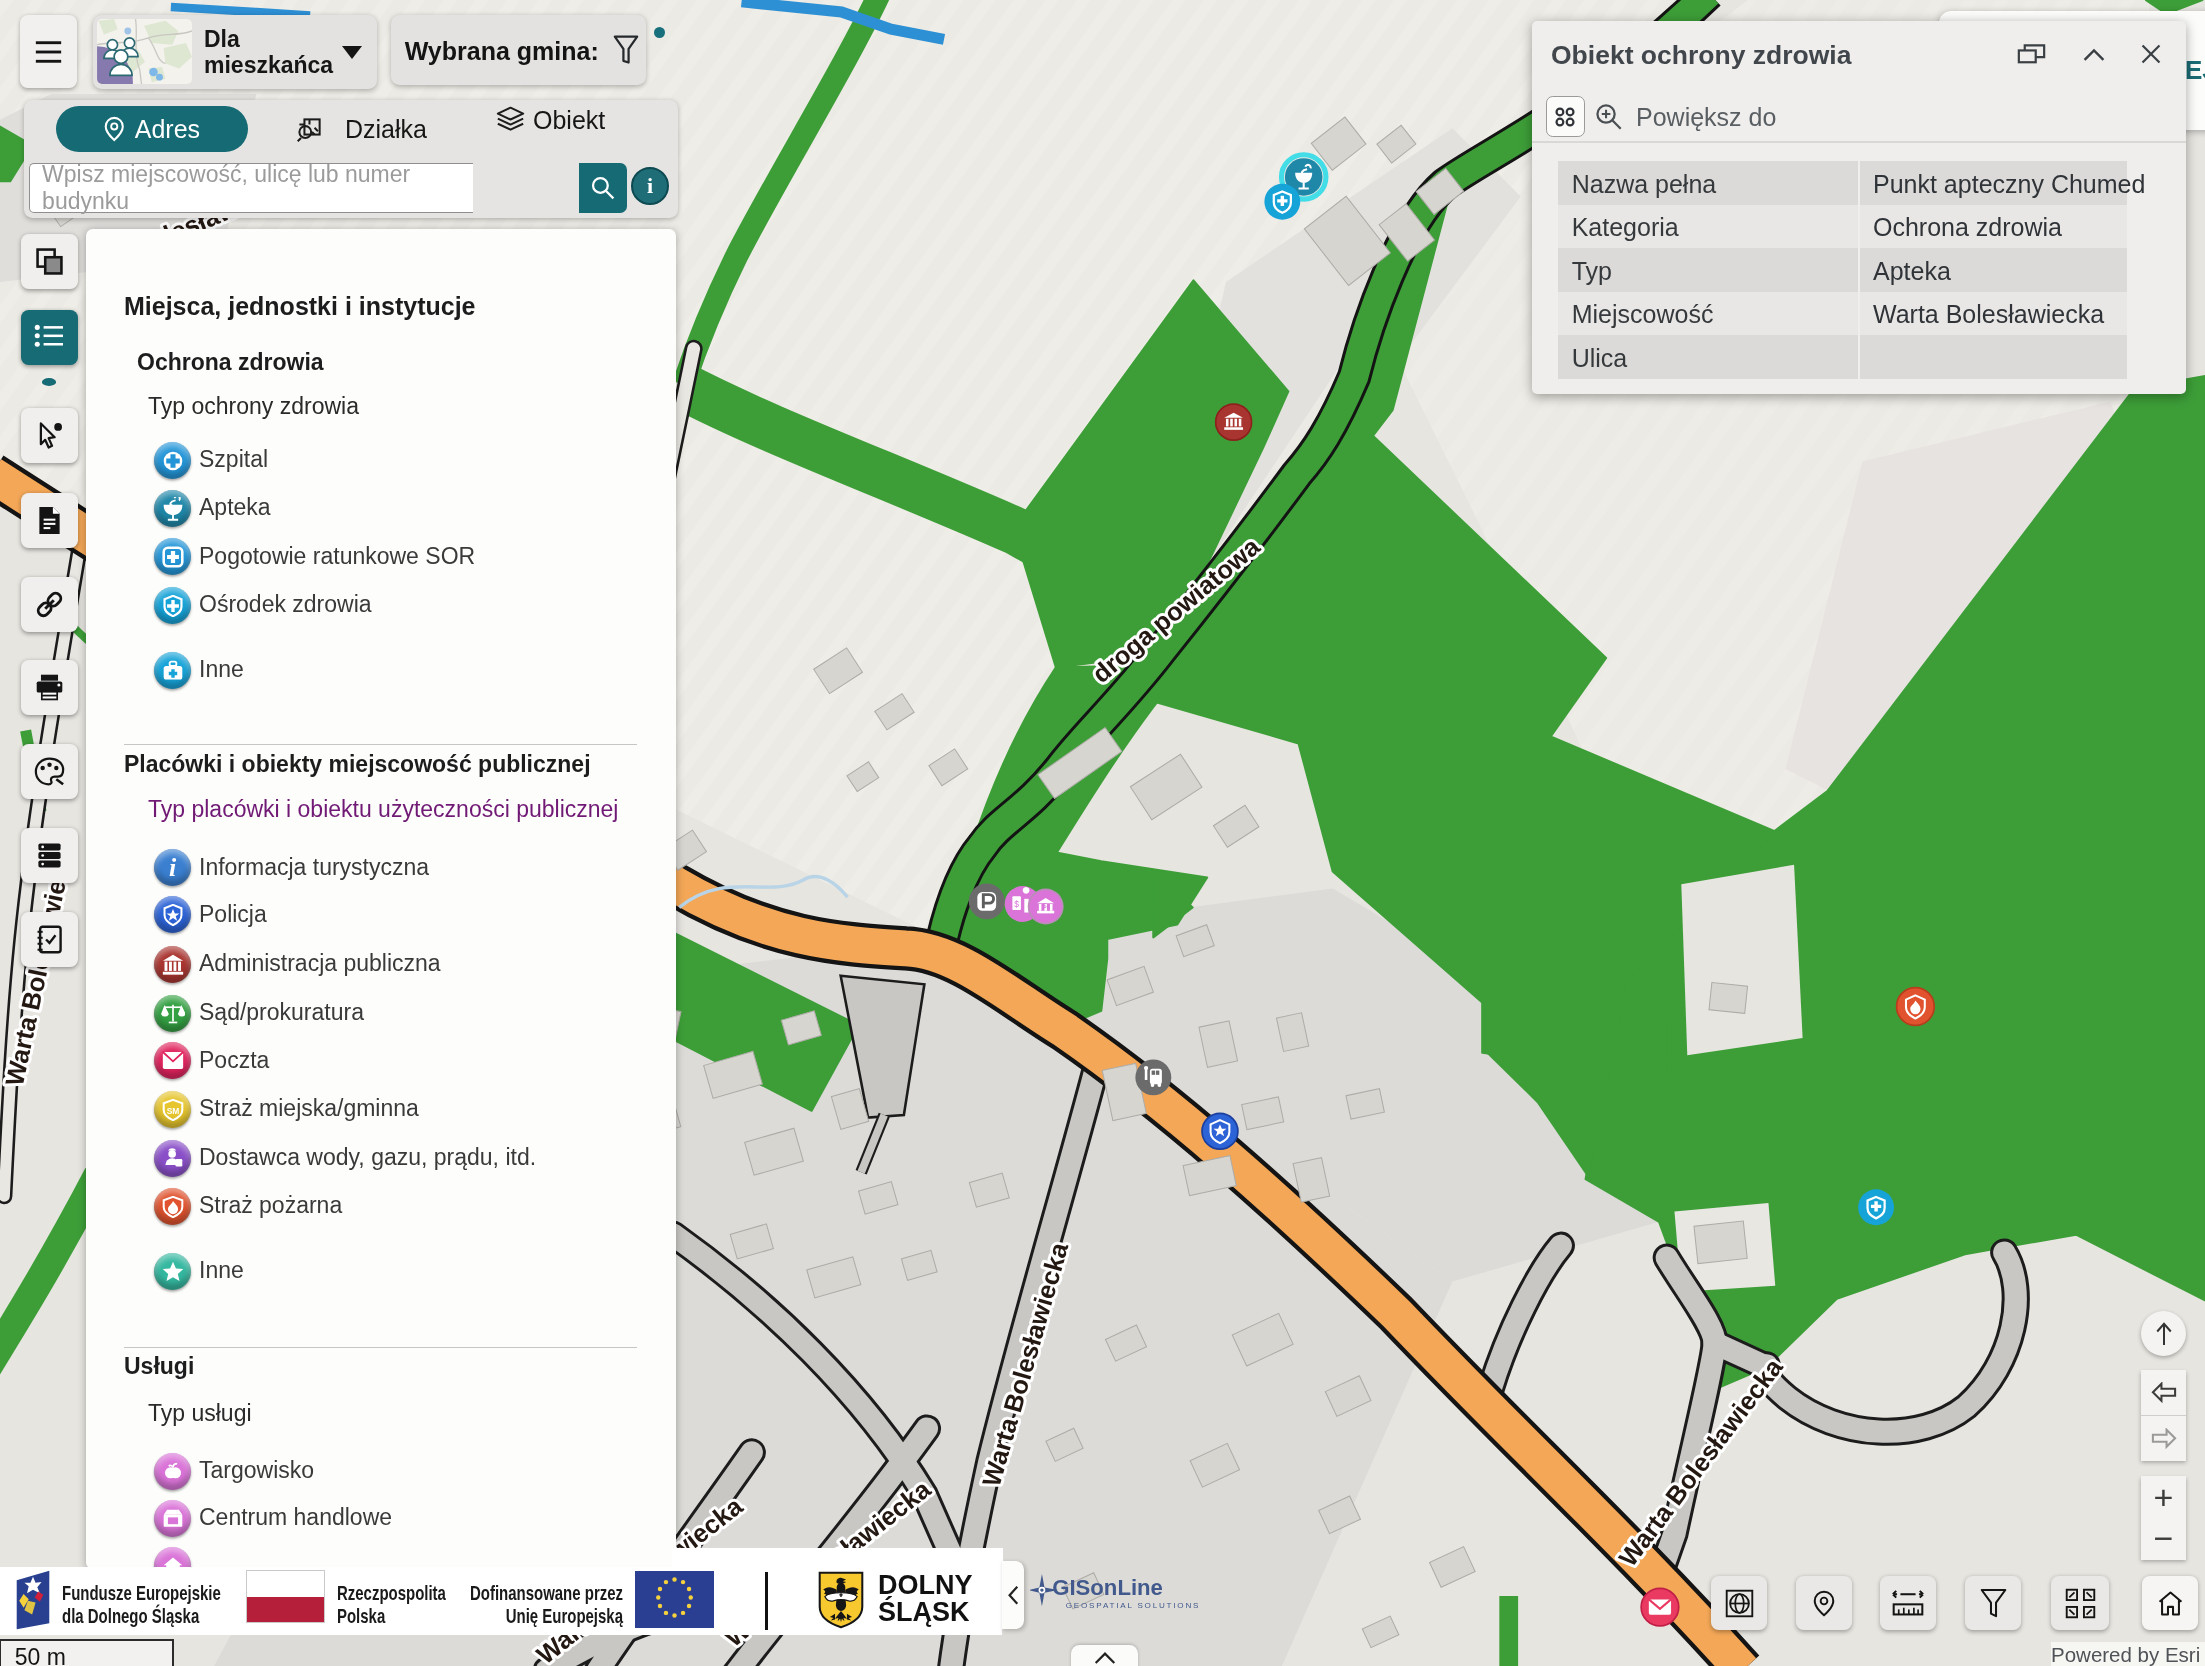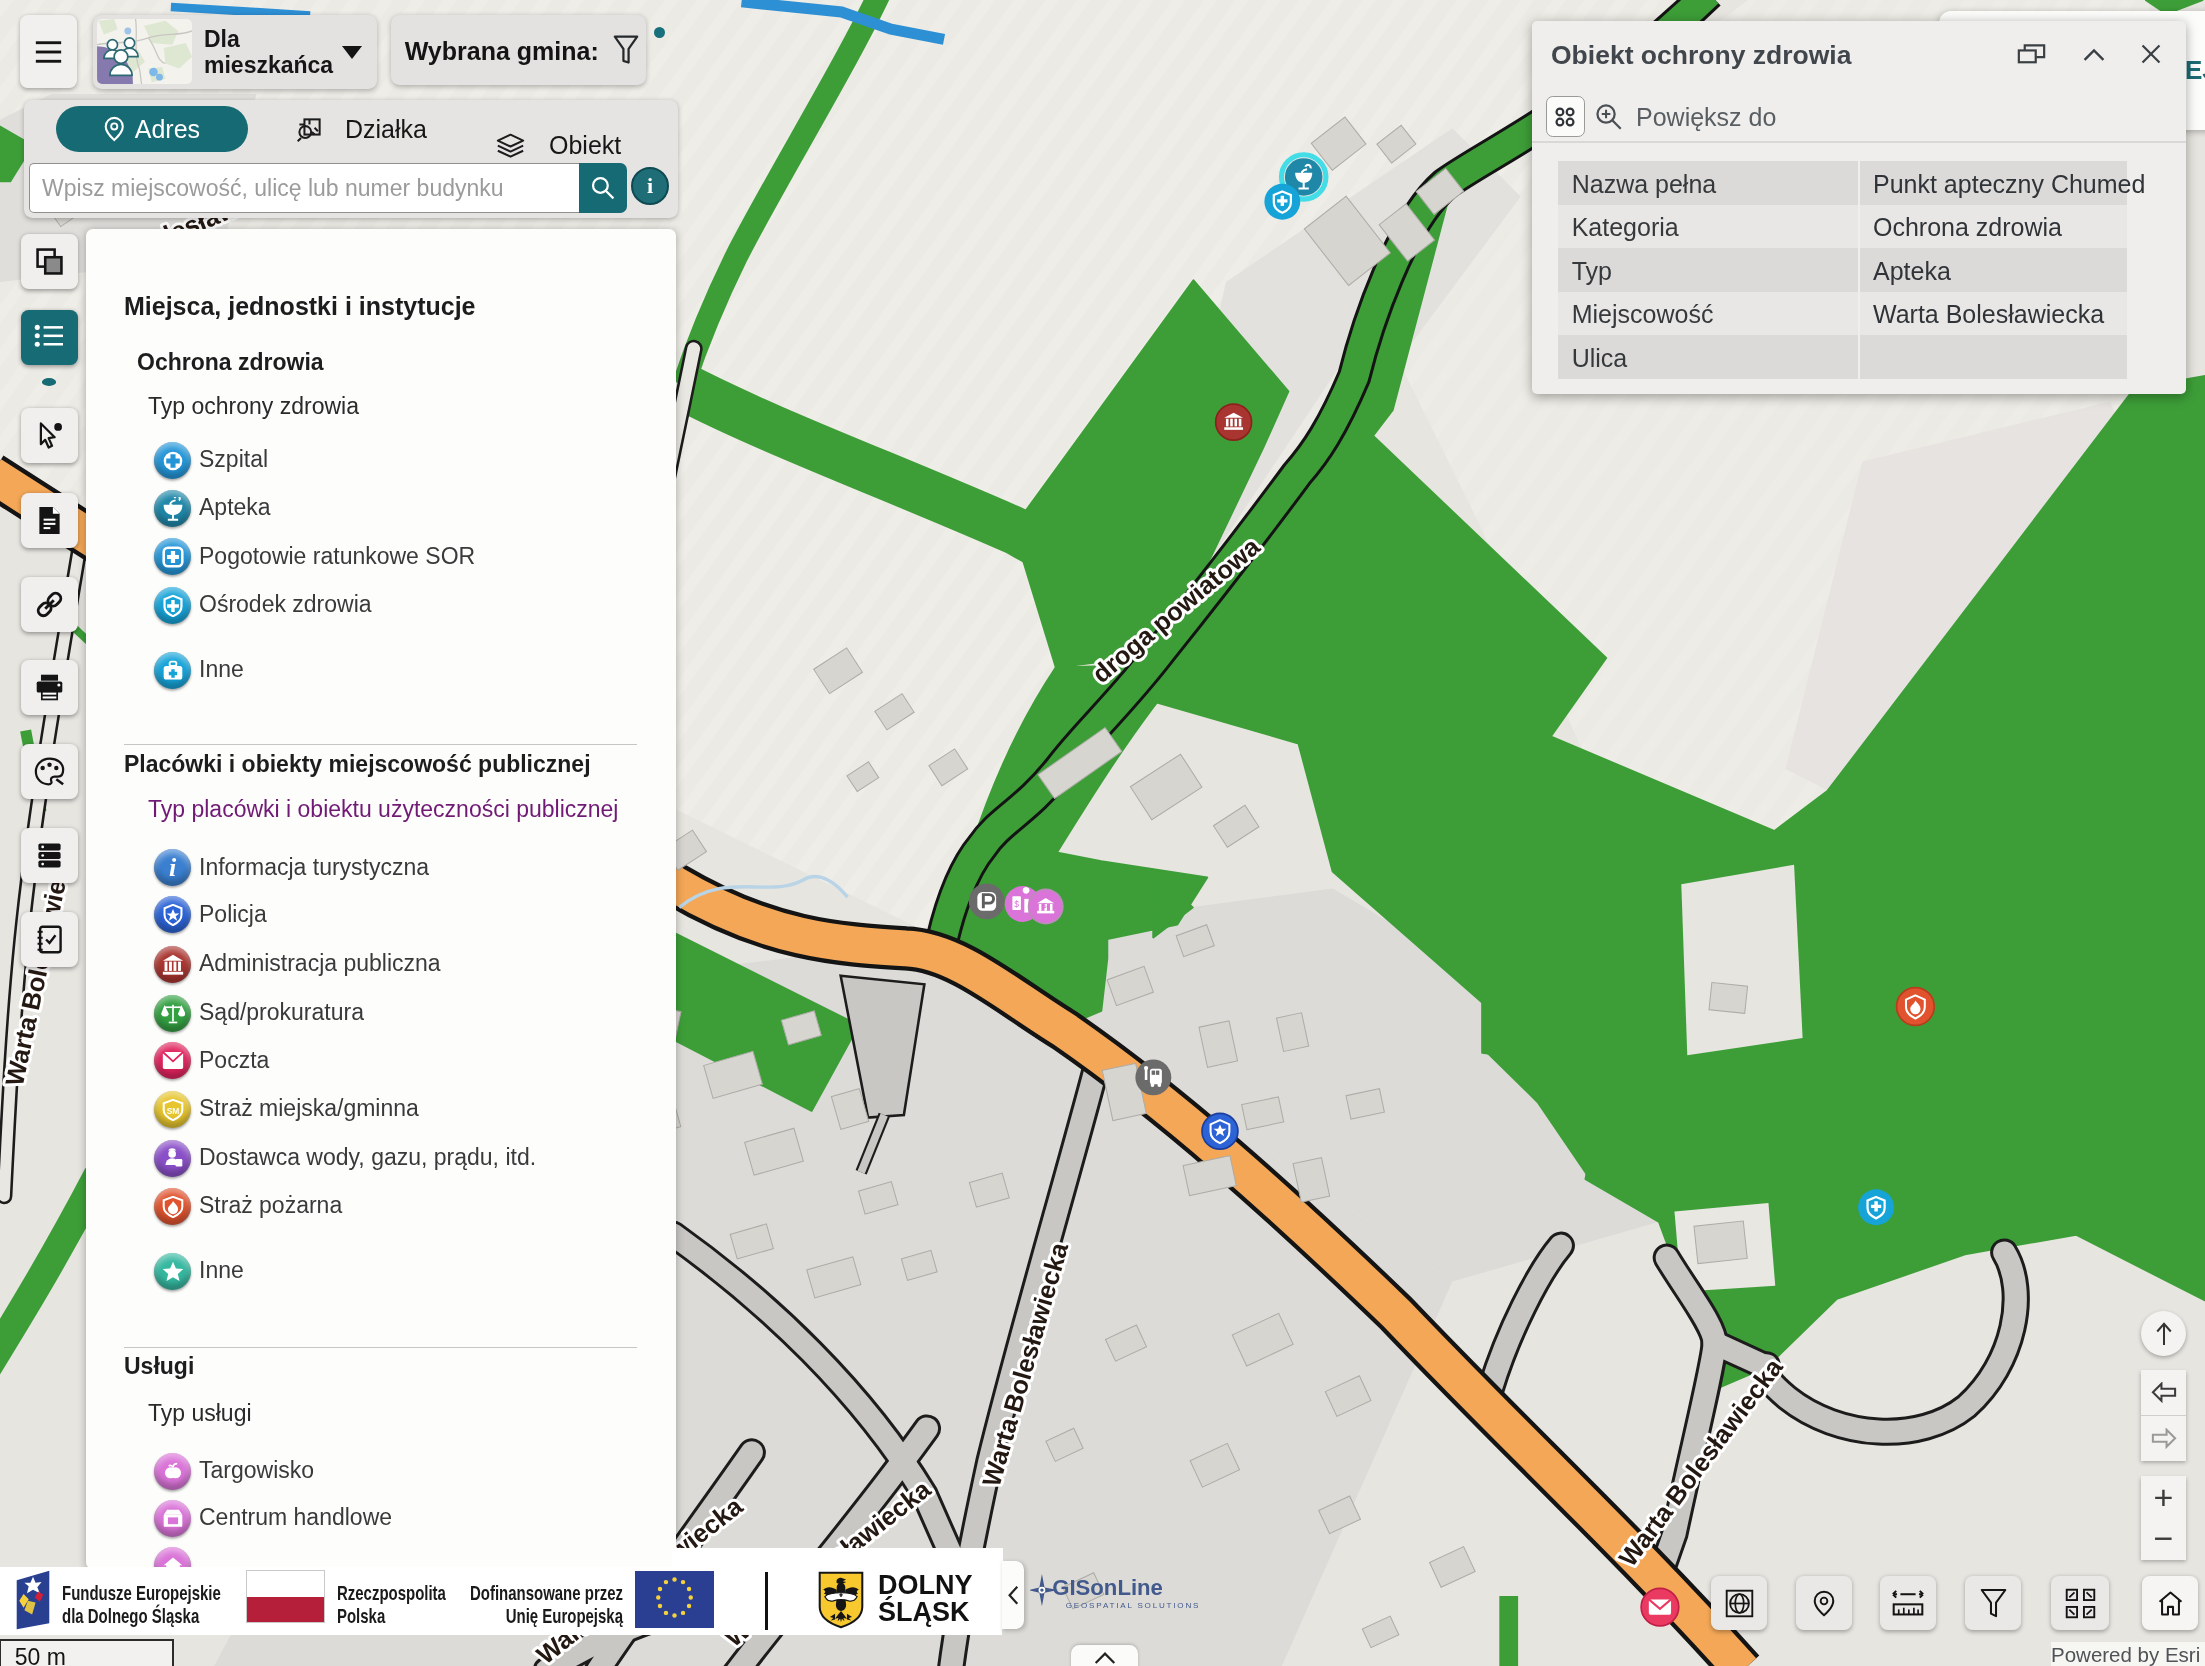--- a/index.html
+++ b/index.html
@@ -348,31 +348,31 @@
     <svg width="27" height="27" viewBox="0 0 32 32">
         <g fill="none" stroke="#1c1c1c" stroke-width="2.4">
           <rect x="10" y="4" width="18" height="18"></rect>
           <path d="M10,10 L4,10 M16,4 L16,10 M22,14 l4,4 M22,22 l-3,-3"></path>
           <circle cx="11" cy="19" r="7"></circle>
           <line x1="6" y1="26" x2="2" y2="30"></line>
         </g>
       </svg>
     <span style="font-size:25px;color:#161616">Działka</span>
   </div>
-  <div class="abs" style="left:472px;top:14px;height:46px;display:flex;align-items:flex-end;gap:24px">
+  <div class="abs" style="left:472px;top:6px;height:46px;display:flex;align-items:flex-start;gap:8px">
     <svg width="29" height="27" viewBox="0 0 34 32">
         <g fill="none" stroke="#1c1c1c" stroke-width="2.4" stroke-linejoin="round">
           <path d="M17,2 L32,9 17,16 2,9 Z"></path>
           <path d="M2,15 L17,22 32,15"></path>
           <path d="M2,21 L17,28 32,21"></path>
         </g>
       </svg>
     <span style="font-size:25px;color:#161616">Obiekt</span>
   </div>
-  <div class="abs" style="left:5.1px;top:63px;width:550px;height:50px;background:#fff;border:1.7px solid #8f8f8e;border-right:none;border-radius:5.1px 0 0 5.1px;display:flex;align-items:center">
+  <div class="abs" style="left:5.1px;top:63px;width:444px;height:50px;background:#fff;border:1.7px solid #8f8f8e;border-right:none;border-radius:5.1px 0 0 5.1px;display:flex;align-items:center">
     <span style="margin-left:12px;font-size:23px;color:#9b9b9b">Wpisz miejscowość, ulicę lub numer budynku</span>
   </div>
   <div class="abs" style="left:555px;top:63px;width:48px;height:50px;background:#156a73;border-radius:0 6.8px 6.8px 0;display:flex;align-items:center;justify-content:center">
     <svg width="26" height="26" viewBox="0 0 30 30">
         <circle cx="12" cy="12" r="8.5" fill="none" stroke="#fff" stroke-width="2.6"></circle>
         <line x1="18.5" y1="18.5" x2="27" y2="27" stroke="#fff" stroke-width="2.6"></line>
       </svg>
   </div>
   <div class="abs" style="left:607px;top:67px;width:38px;height:38px;border-radius:50%;background:#1e6d77;border:2.6px solid #0e4a52;display:flex;align-items:center;justify-content:center">
     <span style="color:#fff;font-size:22px;font-weight:bold;font-family:'Liberation Serif',serif">i</span>

